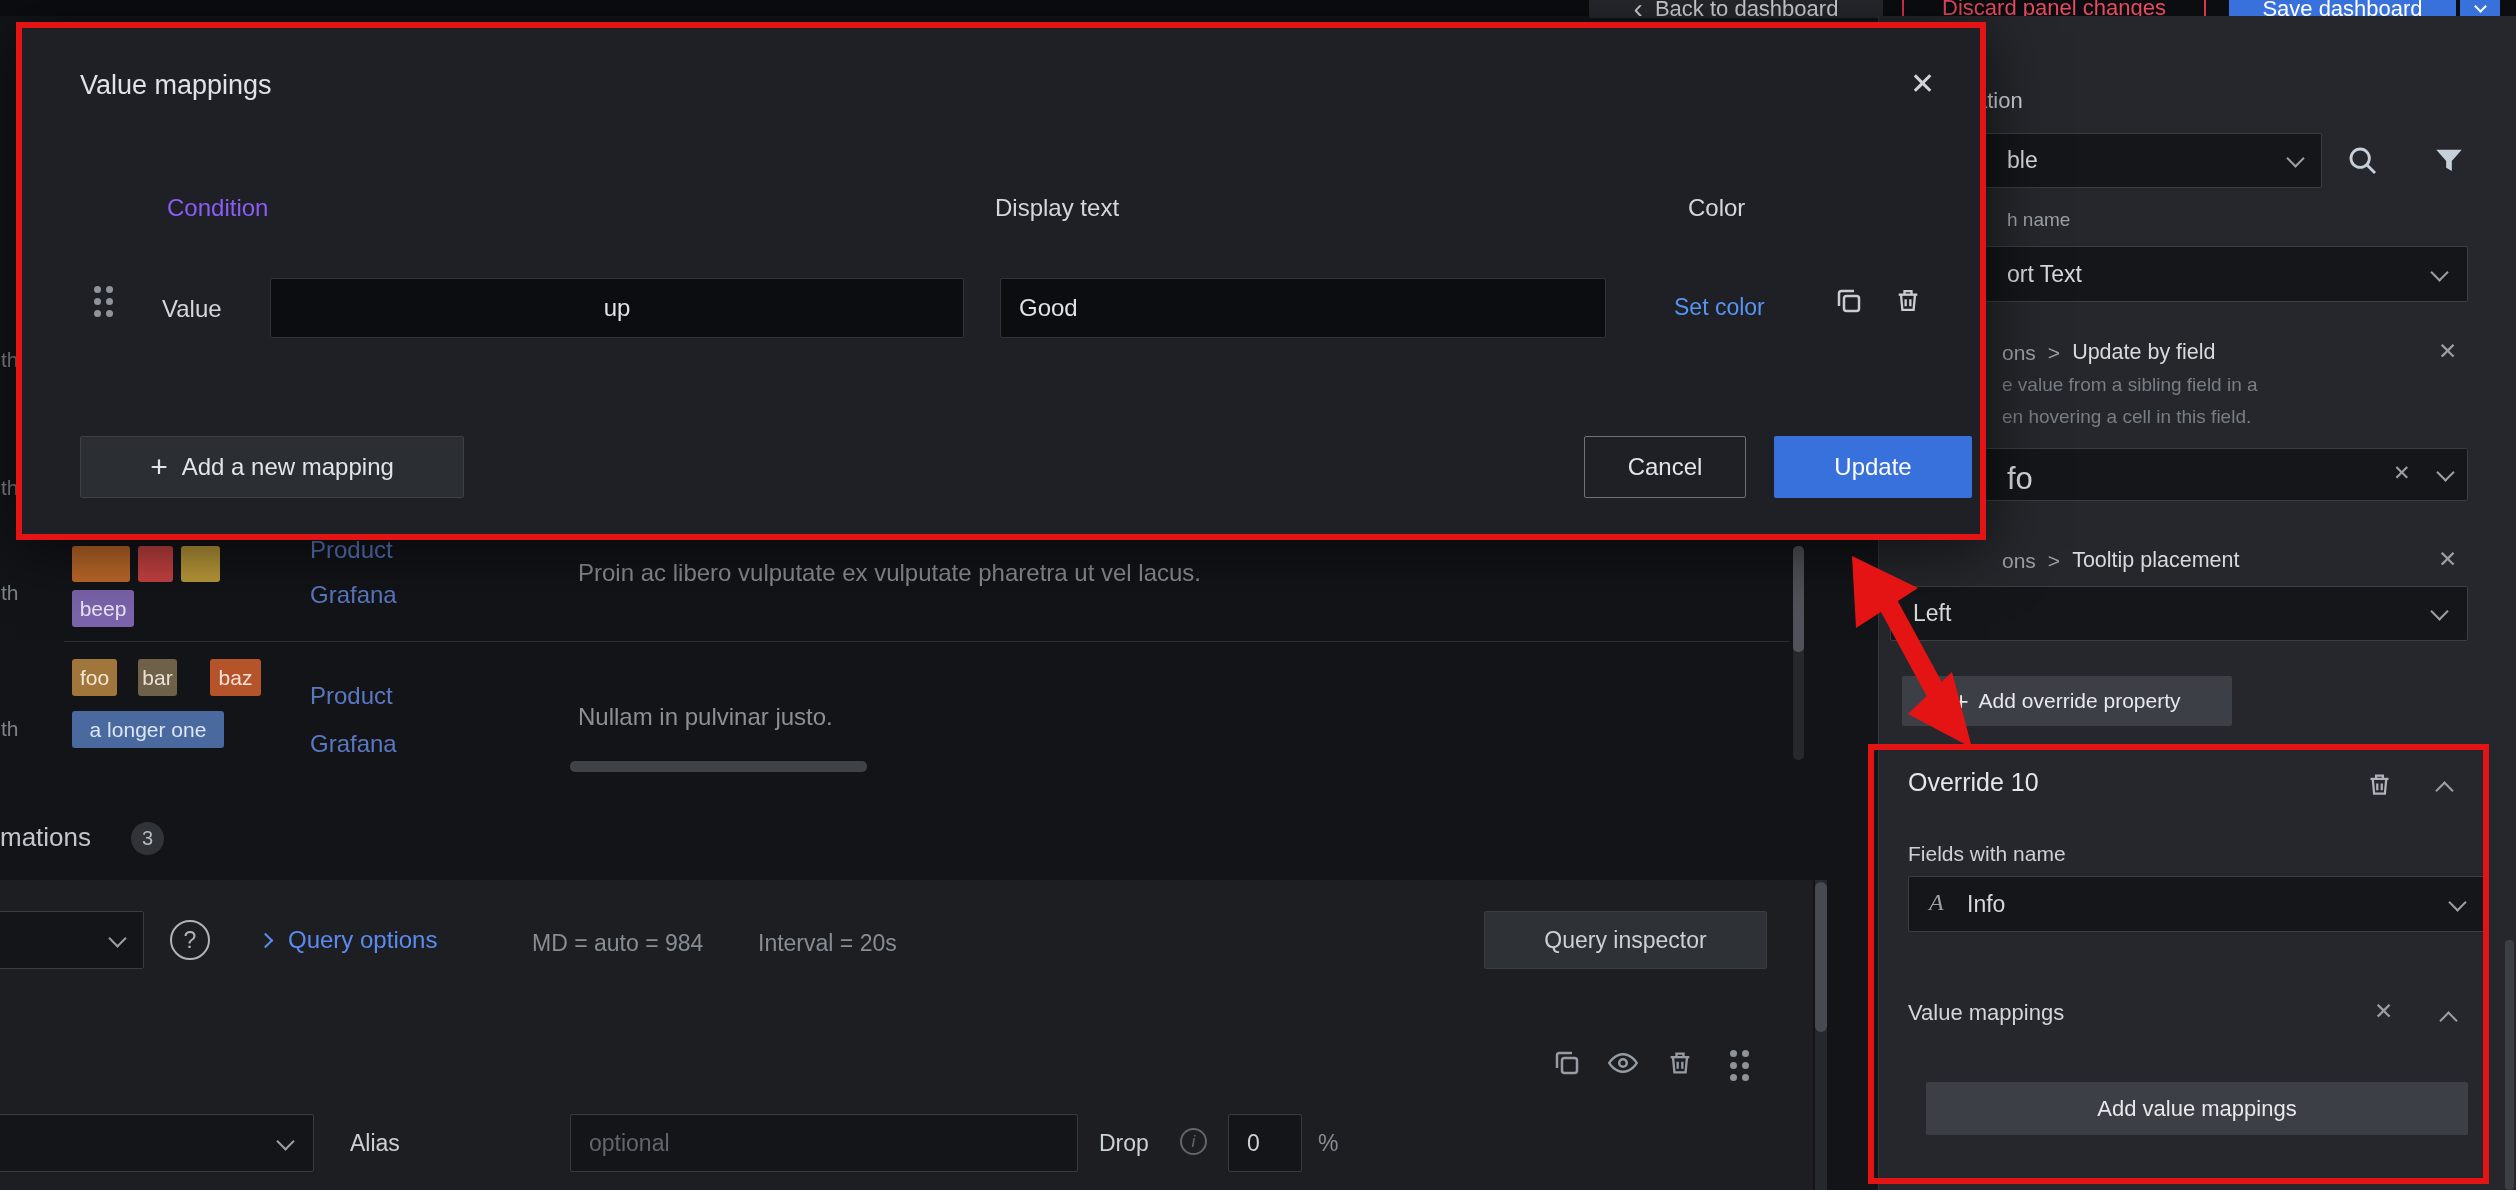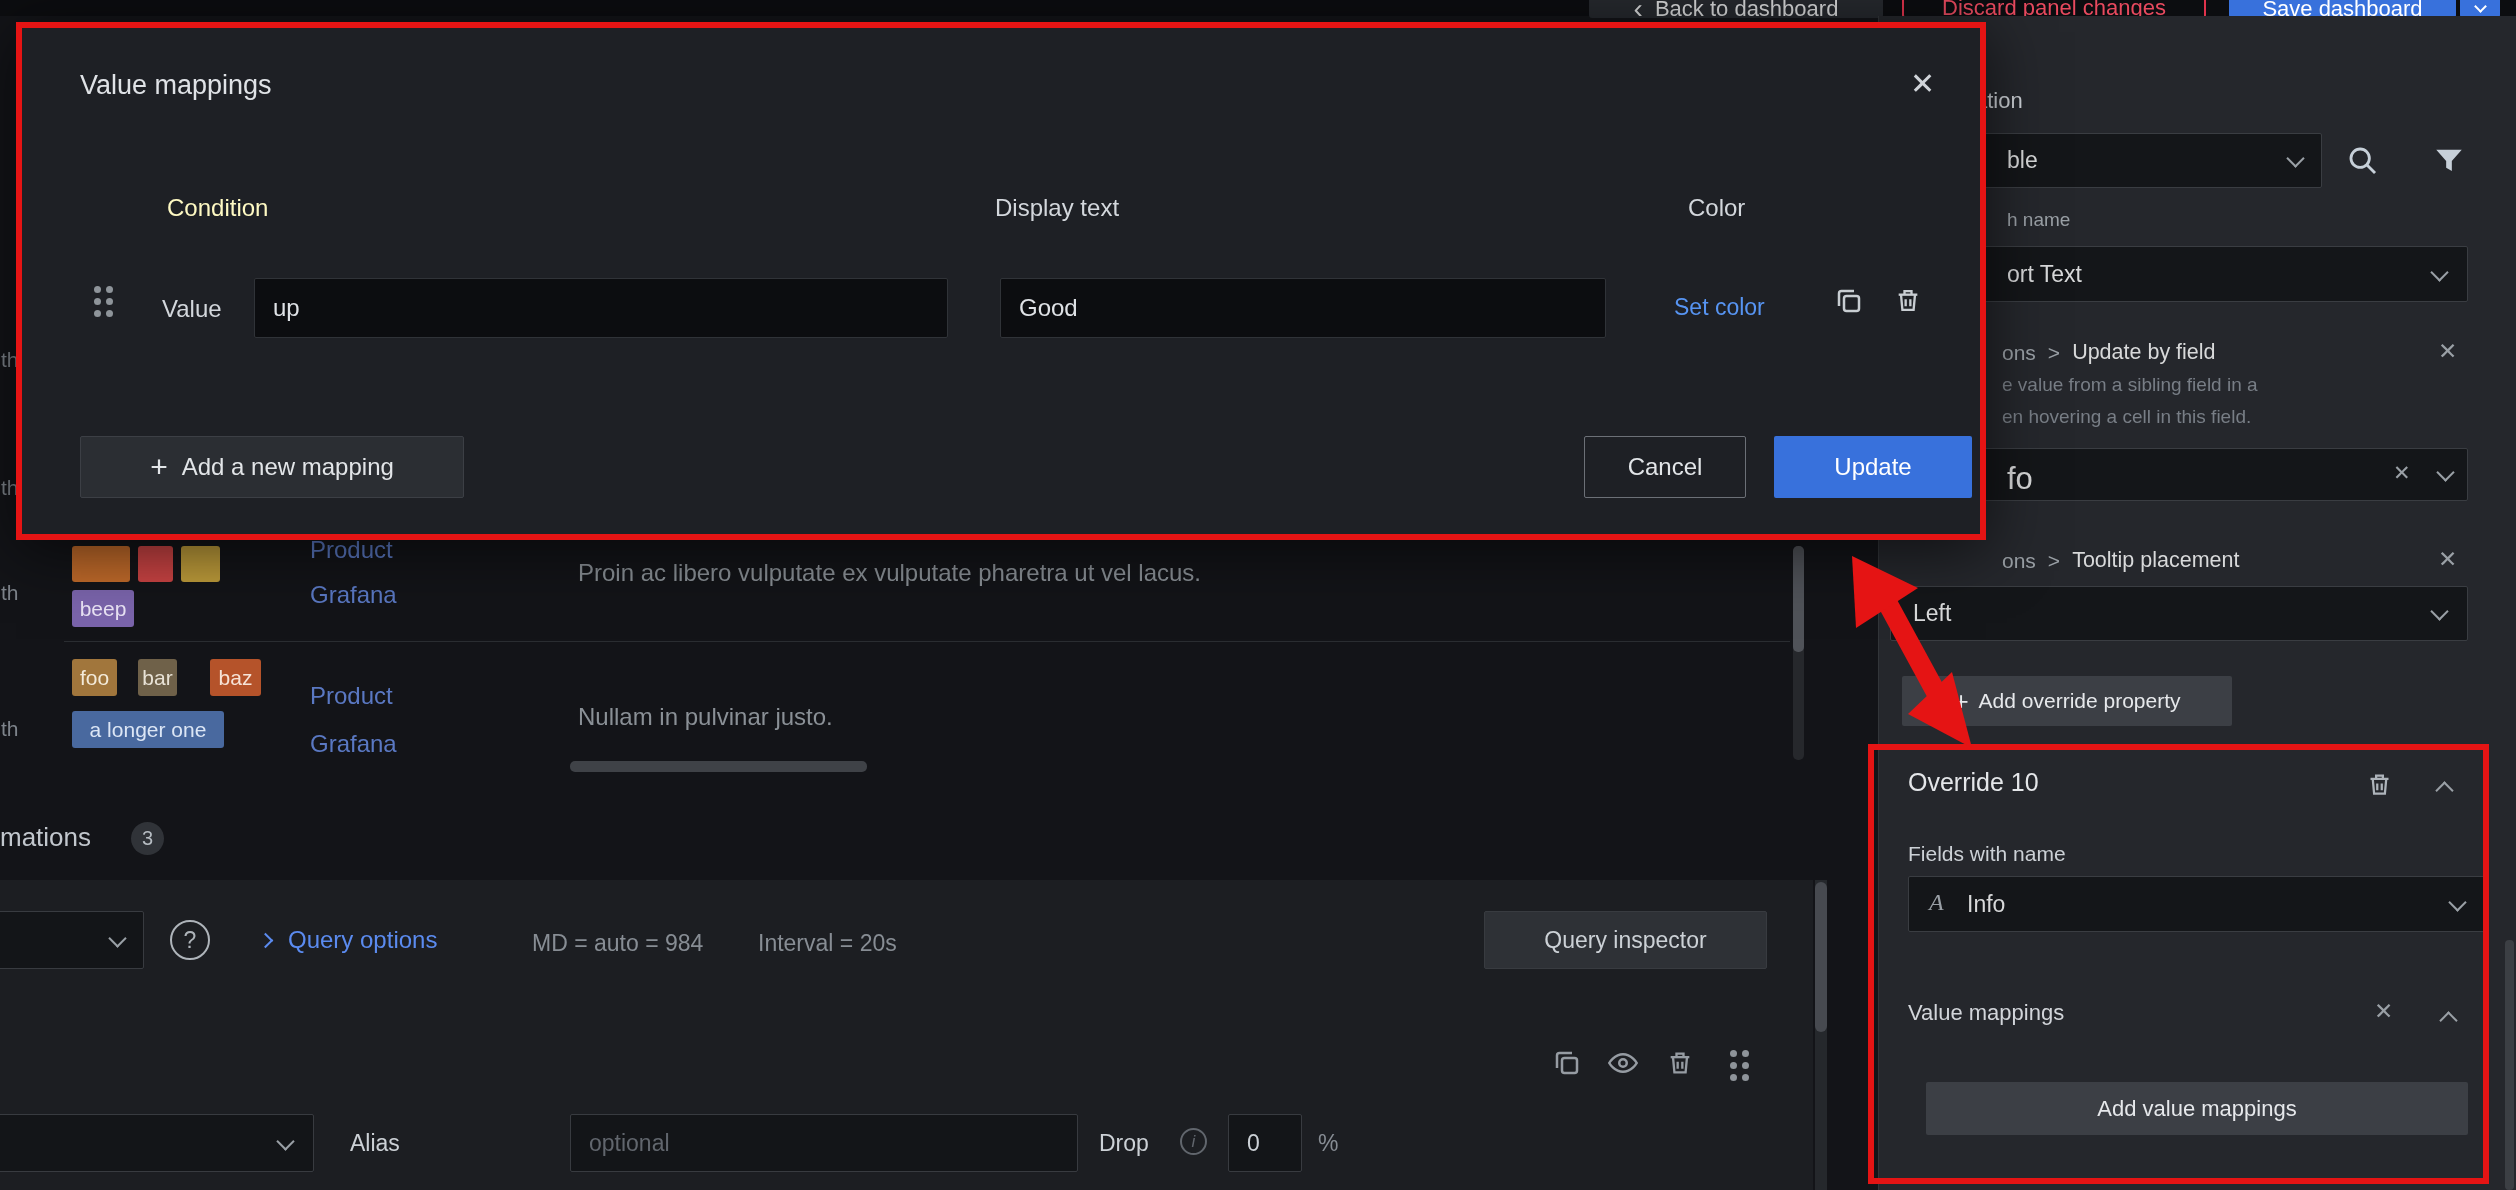--- a/index.html
+++ b/index.html
@@ -222,34 +222,34 @@
 
   <div class="abs gbtn" style="left:1926px;top:1082px;width:542px;height:53px;background:#3c3f45;color:#e6e8eb;font-size:22px">
     <span>Add value mappings</span>
   </div>
 
   <div class="abs" style="left:16px;top:22px;width:1970px;height:518px;background:#1e2025;border:6px solid #e51414;z-index:50;box-shadow:0 10px 60px rgba(0,0,0,.6)">
 
     <span class="abs" style="left:58px;top:42px;font-size:27px;color:#dfe2e6">Value mappings</span>
     <span class="abs" style="left:1888px;top:38px;font-size:30px;color:#d0d4d9;cursor:pointer">✕</span>
 
-    <span class="abs" style="left:145px;top:166px;font-size:24px;font-weight:500;color:#fef9c3">Condition</span>
+    <span class="abs" style="left:145px;top:166px;font-size:24px;font-weight:500;color:#8b5cf6">Condition</span>
     <span class="abs" style="left:973px;top:166px;font-size:24px;font-weight:500;color:#d3d7dc">Display text</span>
     <span class="abs" style="left:1666px;top:166px;font-size:24px;font-weight:500;color:#d3d7dc">Color</span>
 
     <span class="abs dots6" style="left:72px;top:258px;cursor:grab">
         <i></i>
         <i></i>
         <i></i>
         <i></i>
         <i></i>
         <i></i>
       </span>
     <span class="abs" style="left:140px;top:267px;font-size:24px;color:#d3d7dc">Value</span>
-    <input class="abs inp" style="left: 232px; top: 250px; width: 694px; height: 60px;" value="up">
+    <input class="abs inp" style="left: 248px; top: 250px; width: 694px; height: 60px; text-align: center;" value="up">
     <input class="abs inp" style="left: 978px; top: 250px; width: 606px; height: 60px;" value="Good">
     <span class="abs" style="left:1652px;top:266px;font-size:23px;font-weight:500;color:#5794f2;cursor:pointer">Set color</span>
     <span class="abs" style="left:1812px;top:258px;cursor:pointer">
       <svg width="30" height="30" viewBox="0 0 24 24" fill="none" stroke="#c8cdd2" stroke-width="2">
           <rect x="8" y="8" width="12" height="12" rx="2"></rect>
           <path d="M16 4H6a2 2 0 0 0-2 2v10"></path>
         </svg>
     </span>
     <span class="abs" style="left:1872px;top:257px;cursor:pointer">
       <svg width="28" height="31" viewBox="0 0 24 24" fill="none" stroke="#c8cdd2" stroke-width="2">

